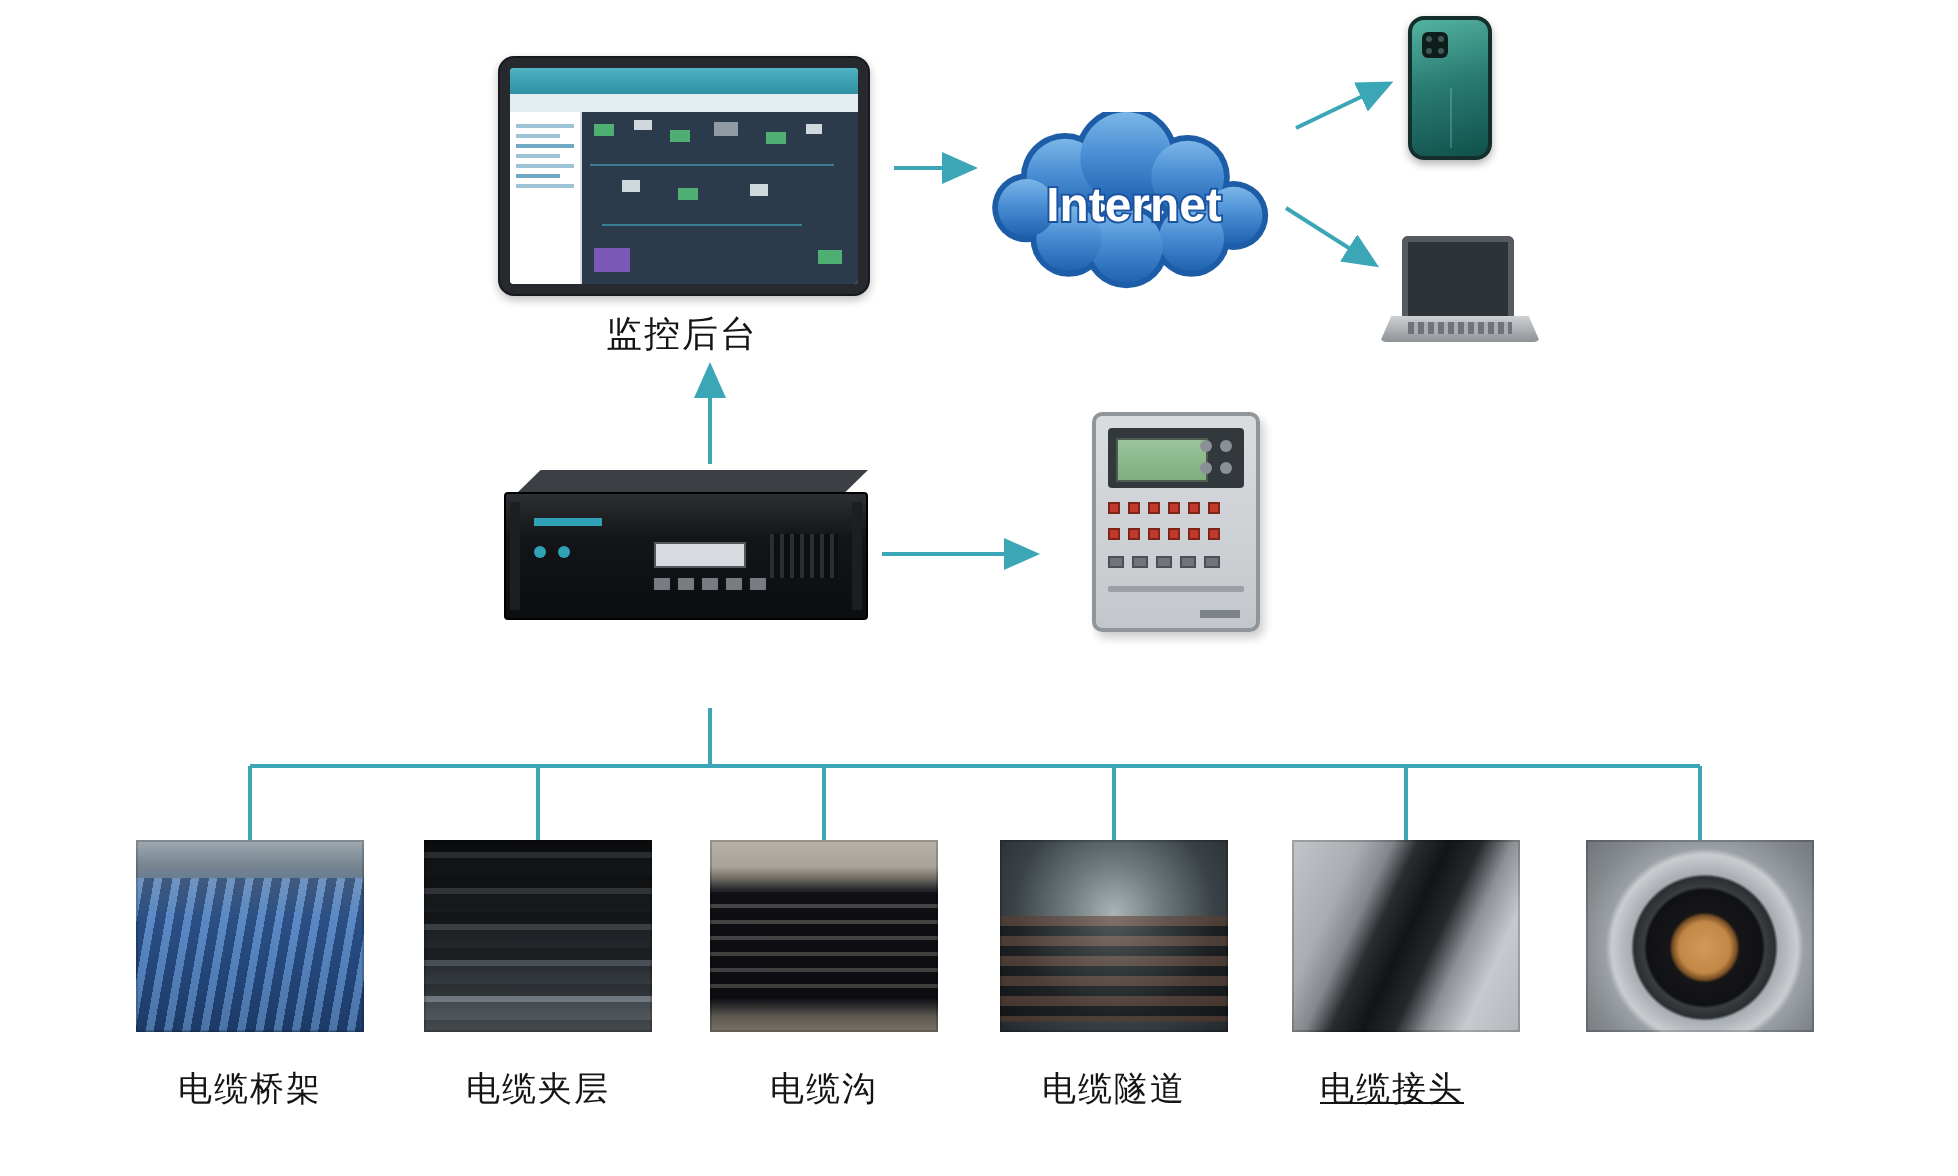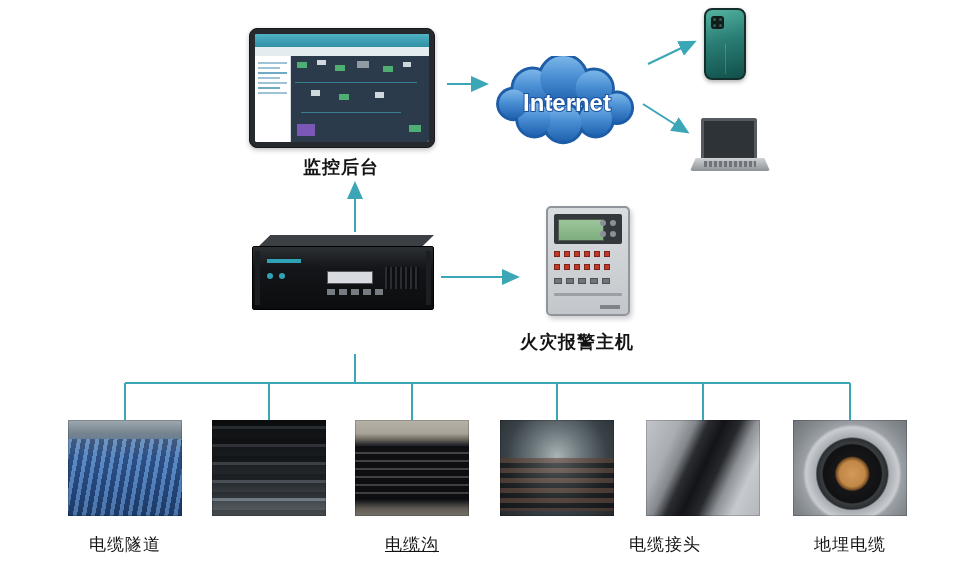--- a/index.html
+++ b/index.html
@@ -5,21 +5,21 @@
   html,body { margin:0; padding:0; background:#ffffff; }
   .stage { position:relative; width:979px; height:588px; background:#ffffff; overflow:hidden;
            font-family:"Liberation Sans", sans-serif; }
 
   
   .wires { position:absolute; left:0; top:0; pointer-events:none; }
   .wire  { stroke:#3aa6b6; stroke-width:2; fill:none; }
 
   
   .label { position:absolute; text-align:center; color:#141414;
-           font-family:"Liberation Serif", serif; font-size:18px; letter-spacing:1px;font-weight:bold; }
+           font-family:"Liberation Serif", serif; font-size:18px; letter-spacing:1px; }
 
   
   .monitor { position:absolute; left:249px; top:28px; width:186px; height:120px;
              background:#26292d; border:1px solid #17191c; border-radius:8px; padding:5px;
              box-shadow:0 2px 5px rgba(0,0,0,.25); box-sizing:border-box; }
   .monitor .screen { width:100%; height:100%; background:#f4f7f9; border-radius:2px;
                      overflow:hidden; position:relative; }
   .screen .bar { height:13px; background:linear-gradient(180deg,#4fb3c4,#2f8fa3); }
   .screen .toolbar { height:9px; background:#e3ecef; border-bottom:1px solid #ccd8dc; }
   .screen .body { position:absolute; top:22px; bottom:0; left:0; right:0; display:flex; }
@@ -274,27 +274,27 @@
     <div class="keyrow">
       <i class="key"></i>
         <i class="key"></i>
       <i class="key"></i>
         <i class="key"></i>
       <i class="key"></i>
     </div>
     <div class="slot"></div>
     <div class="brand"></div>
   </div>
-  <div class="label" style="left:517px;top:330px;width:120px;">火灾报警主机</div>
 
   <div class="site-photo photo-tray" style="left:68px;"></div>
   <div class="site-photo photo-mezz" style="left:212px;"></div>
   <div class="site-photo photo-trench" style="left:355px;"></div>
   <div class="site-photo photo-tunnel" style="left:500px;"></div>
   <div class="site-photo photo-joint" style="left:646px;"></div>
   <div class="site-photo photo-buried" style="left:793px;"></div>
 
-  <div class="site-label" style="left:68px;">电缆隧道</div>
-  <div class="site-label" style="left:355px;text-decoration:underline;">电缆沟</div>
-  <div class="site-label" style="left:608px;">电缆接头</div>
-  <div class="site-label" style="left:793px;">地埋电缆</div>
+  <div class="site-label" style="left:68px;">电缆桥架</div>
+  <div class="site-label" style="left:212px;">电缆夹层</div>
+  <div class="site-label" style="left:355px;">电缆沟</div>
+  <div class="site-label" style="left:500px;">电缆隧道</div>
+  <div class="site-label" style="left:639px;text-decoration:underline;">电缆接头</div>
 
 </div>
 
 </body></html>

